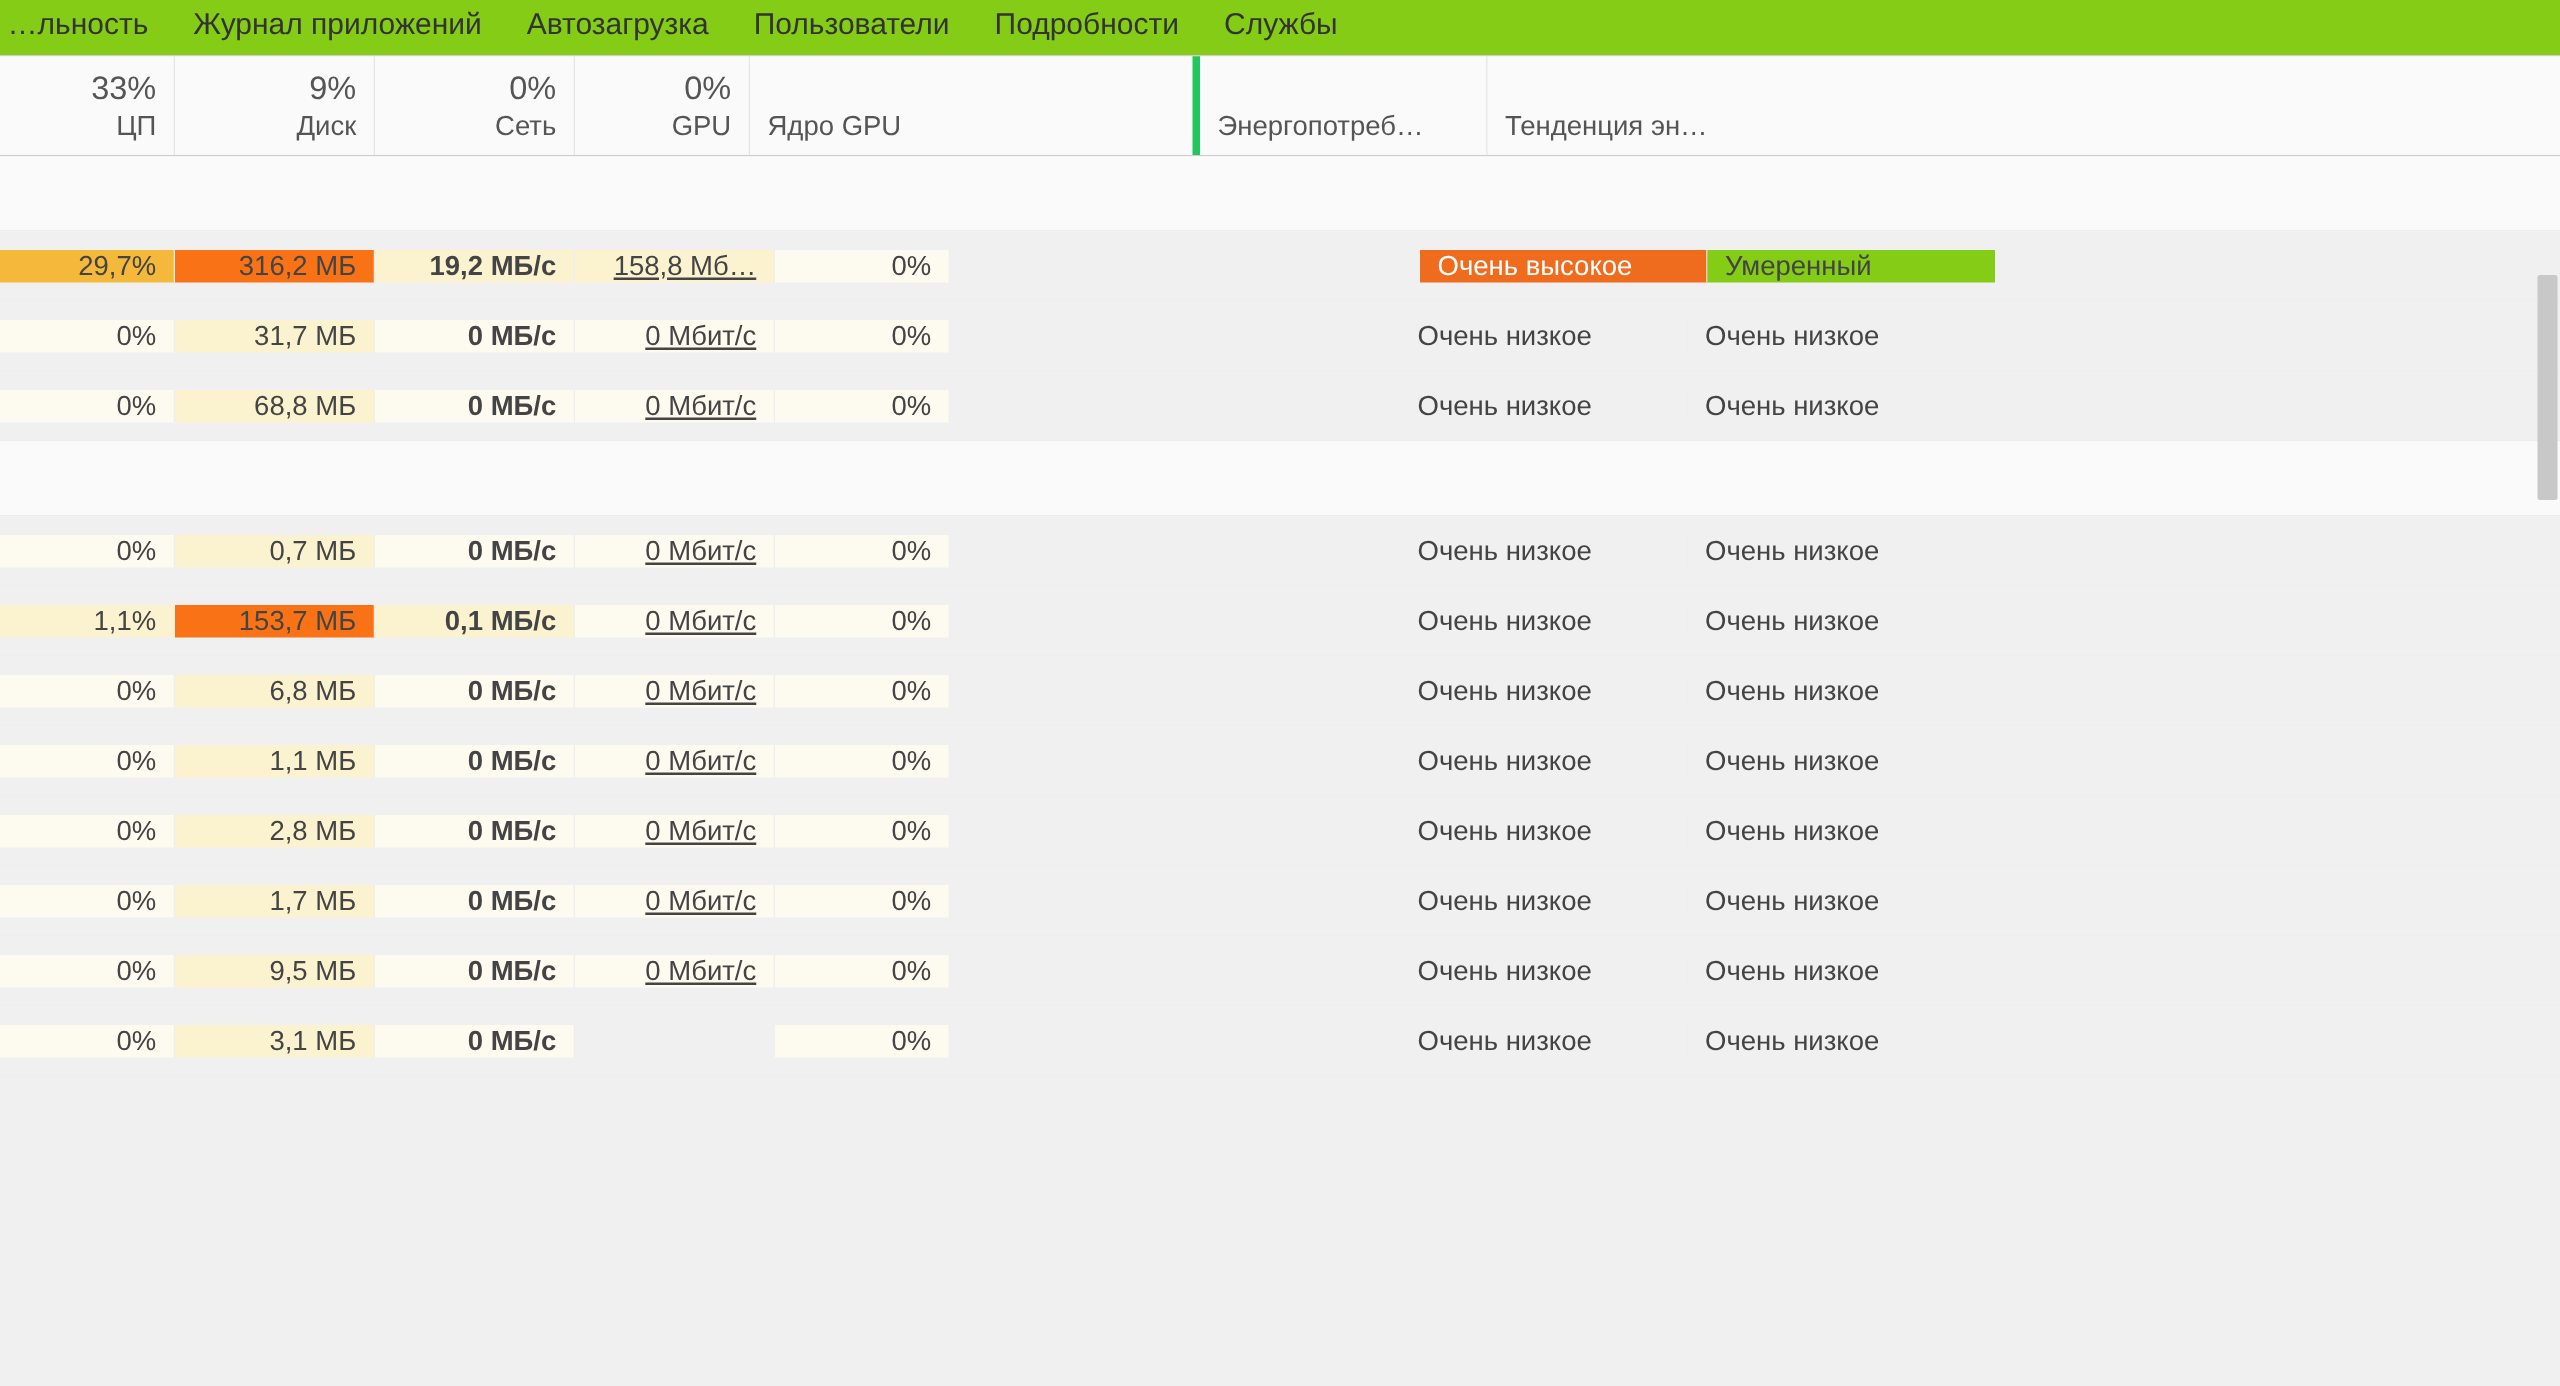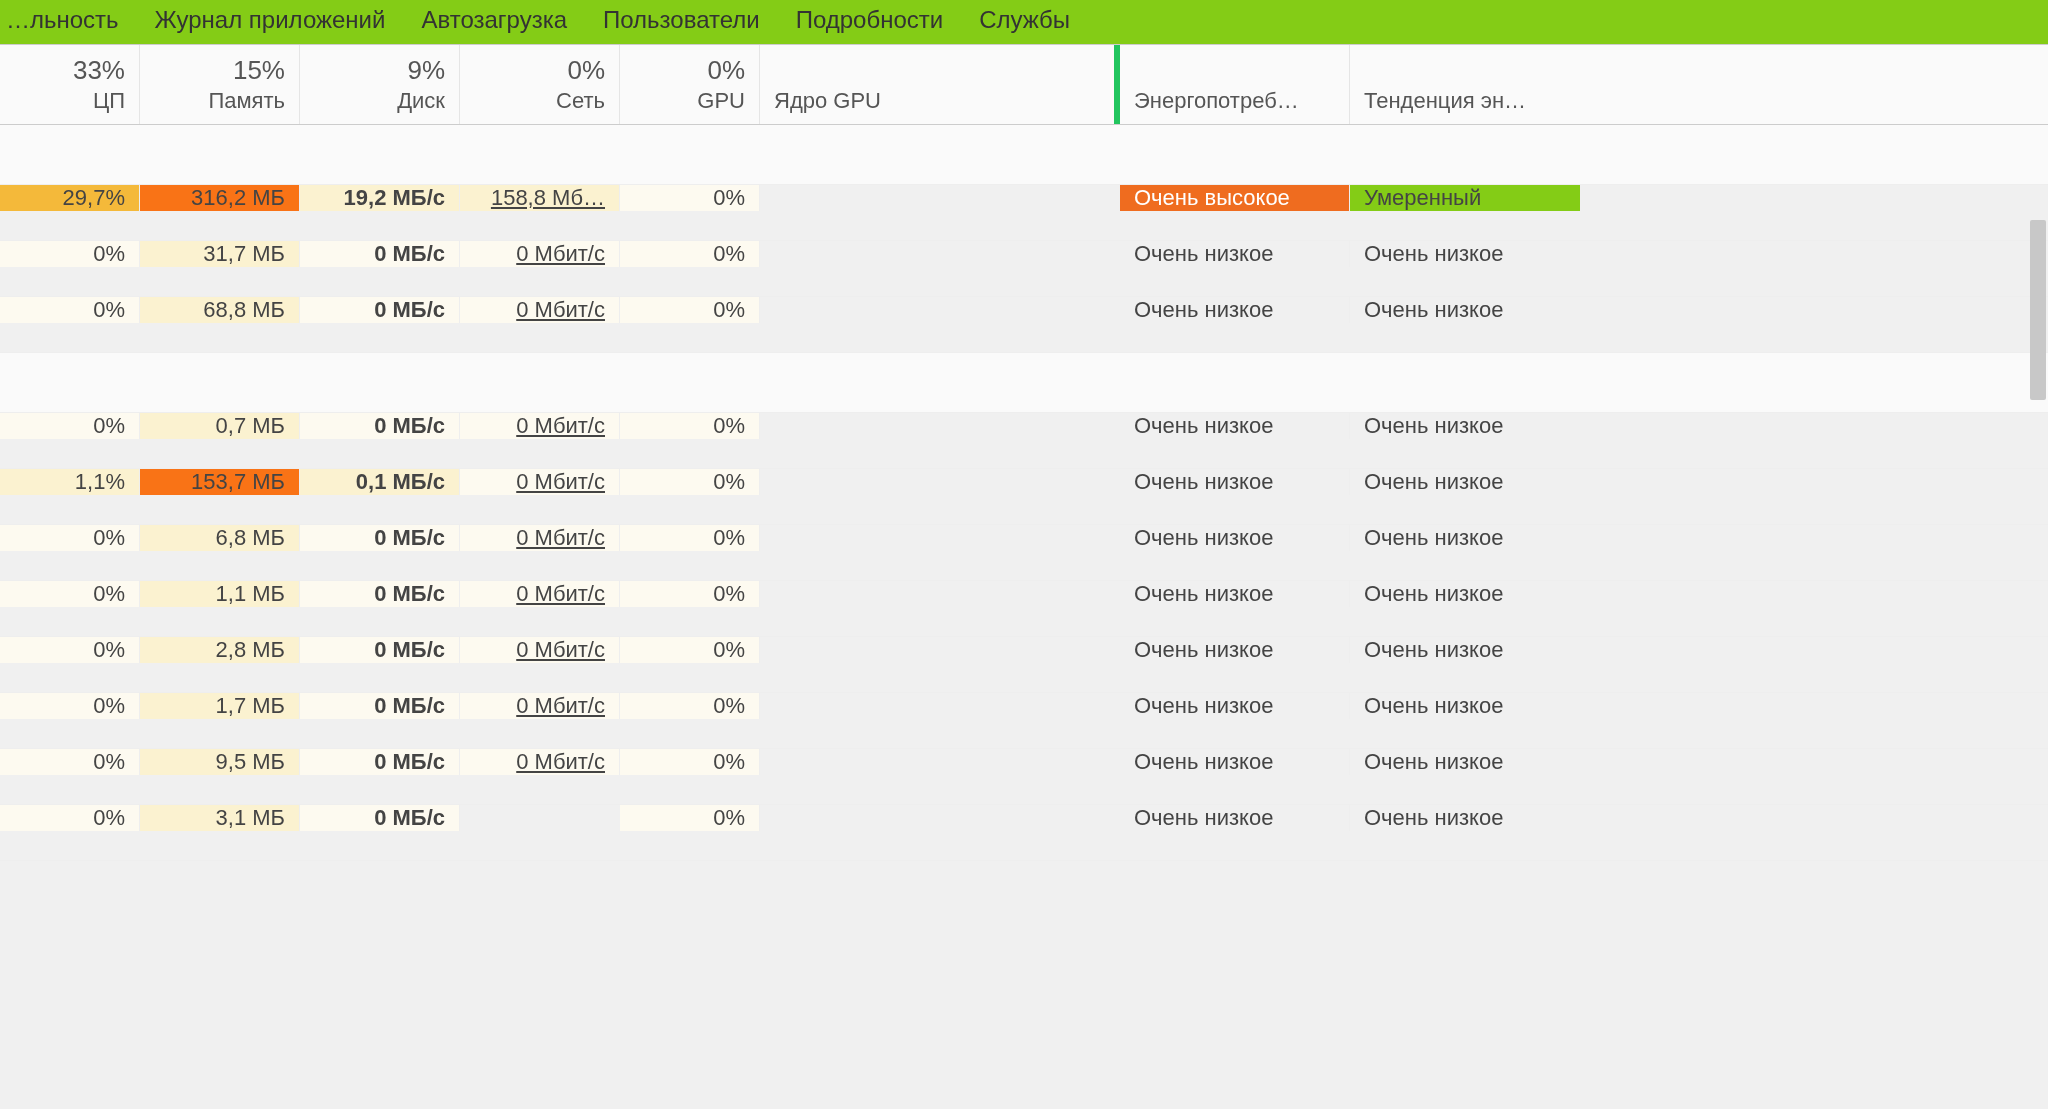--- a/index.html
+++ b/index.html
@@ -66,21 +66,21 @@
 
   .body { }
   .gap-row {
     height: 60px;
     border-bottom: 1px solid #eee;
     background: #fafafa;
   }
   .row {
     display: flex;
     height: 56px;
-    align-items: flex-start;
+    align-items: center;
     border-bottom: 1px solid #eee;
   }
   .cell {
     border-right: 1px solid #eee;
     display: flex;
     align-items: center;
     justify-content: flex-end;
     padding: 0 14px 0 6px;
     font-size: 22px;
     color: #444;
@@ -93,21 +93,21 @@
   .c-gpu   { width: 140px; }
   .c-gpucore{ width: 360px; justify-content: flex-start; padding-left: 14px; }
   .c-power { width: 230px; justify-content: flex-start; padding-left: 14px; }
   .c-trend { width: 230px; justify-content: flex-start; padding-left: 14px; border-right: none; }
 
   
   .heat-0 { background: #fdfaf0; }
   .heat-1 { background: #fbf2d0; }
   .heat-2 { background: #f97316; }
   .heat-4 { background: #f4b93a; }
-  .heat-hi { background: #ef6c1f; color: #fff; }
+  .heat-hi { background: #ef6c1f; color: #fff; margin-left: 16px; }
   .heat-mod { background: #84cc16; }
 
   .scroll-thumb {
     position: absolute;
     right: 2px;
     top: 220px;
     width: 16px;
     height: 180px;
     background: #c8c8c8;
     border-radius: 2px;
@@ -125,24 +125,20 @@
   <div class="tab">Службы</div>
 </div>
 
 <div class="table-wrap">
 
   <div class="header-row">
     <div class="col col-cpu">
       <span class="percent">33%</span>
       <span class="label">ЦП</span>
     </div>
-    <div class="col col-mem">
-      <span class="percent">15%</span>
-      <span class="label">Память</span>
-    </div>
     <div class="col col-disk">
       <span class="percent">9%</span>
       <span class="label">Диск</span>
     </div>
     <div class="col col-net">
       <span class="percent">0%</span>
       <span class="label">Сеть</span>
     </div>
     <div class="col col-gpu">
       <span class="percent">0%</span>

